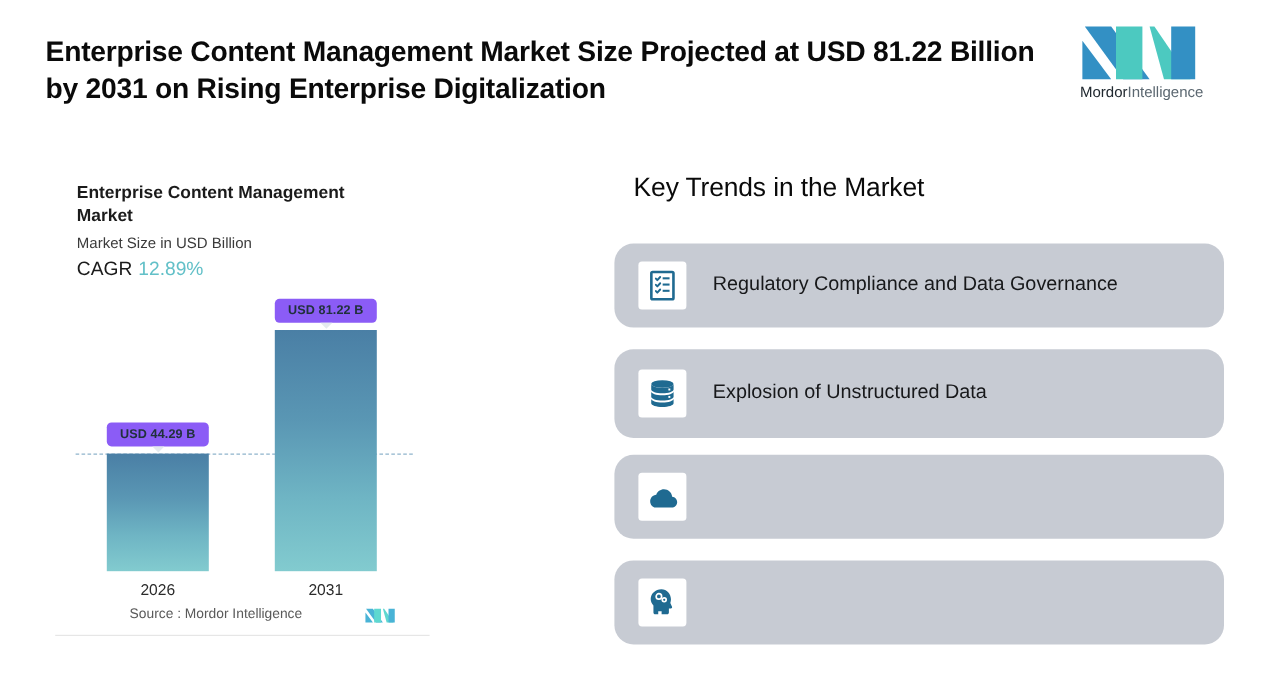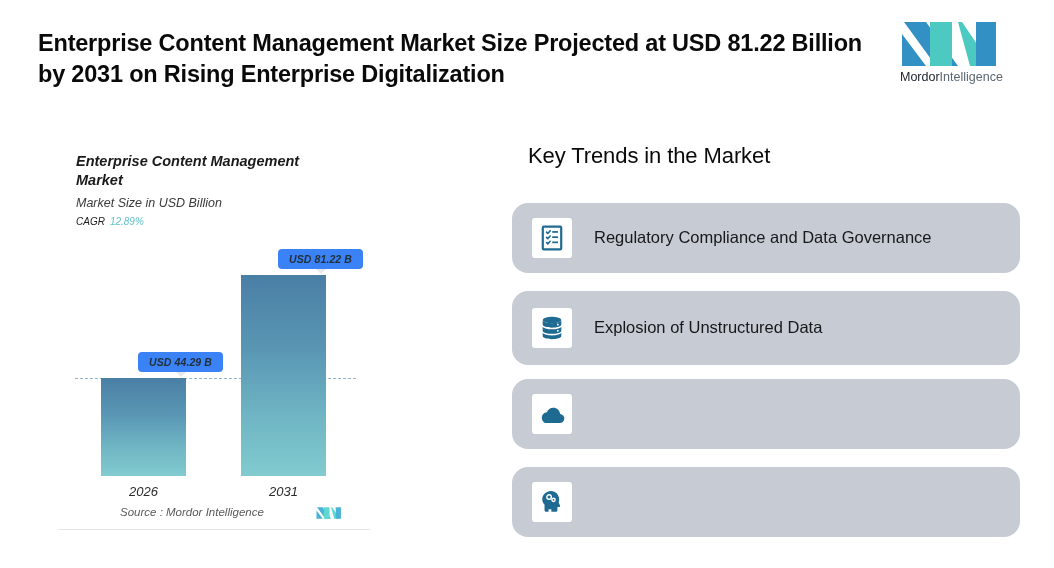--- a/index.html
+++ b/index.html
@@ -26,61 +26,59 @@
   #logo-mark{position:absolute;left:0;top:0;width:100px;height:48px;}
   #logo-text{
     position:absolute;left:0;top:50px;width:100px;
     text-align:center;font-size:12.5px;white-space:nowrap;
   }
   #logo-text .b{font-weight:normal;color:#20282f;}
   #logo-text .l{font-weight:normal;color:#5b6770;}
 
   
   #chart-card{
-    position:absolute;left:58px;top:128px;width:312px;height:402px;
+    position:absolute;left:46px;top:128px;width:312px;height:402px;
     background:#ffffff;
     border-bottom:1px solid #e6e6e6;
     box-sizing:border-box;
-    font-style:italic;
   }
   #chart-title{
     position:absolute;left:18px;top:24px;width:262px;
     font-size:14.5px;font-weight:600;color:#1b1b1b;line-height:1.33;
   }
   #chart-subtitle{
     position:absolute;left:18px;top:68px;
     font-size:12.5px;color:#3b3b3b;
   }
   #cagr-row{
     position:absolute;left:18px;top:88px;
-    font-size:10px;color:#1b1b1b;white-space:nowrap;
+    font-size:16px;color:#1b1b1b;white-space:nowrap;
   }
   #cagr-value{color:#62c0c8;margin-left:5px;}
 
   
   #plot{position:absolute;left:0;top:118px;width:312px;height:230px;}
   #dashline{
     position:absolute;left:17px;top:132px;width:281px;height:0;
     border-top:1.5px dashed #8fb4cc;
   }
   .bar{
     position:absolute;bottom:0;
     background:linear-gradient(180deg,#4a7fa5 0%,#5a97b4 38%,#6fb5c4 70%,#82cbcf 100%);
   }
   #bar-2026{left:43px;width:85px;height:98px;}
   #bar-2031{left:183px;width:85px;height:201px;}
 
   .bar-label{
     position:absolute;
-    background:#3b82f6;
+    background:#8b5cf6;
     border-radius:4px;
     font-size:10.5px;font-weight:bold;color:#21313c;
     padding:4px 8px;white-space:nowrap;
     letter-spacing:0.1px;
-    margin-left:37px;
   }
   .bar-label:after{
     content:"";position:absolute;left:50%;margin-left:-5px;bottom:-5px;
     border-left:5px solid transparent;border-right:5px solid transparent;
     border-top:5px solid #e4eaee;
   }
   #label-2026{left:43px;bottom:104px;width:85px;box-sizing:border-box;text-align:center;}
   #label-2031{left:183px;bottom:207px;width:85px;box-sizing:border-box;text-align:center;}
 
   .xtick{

